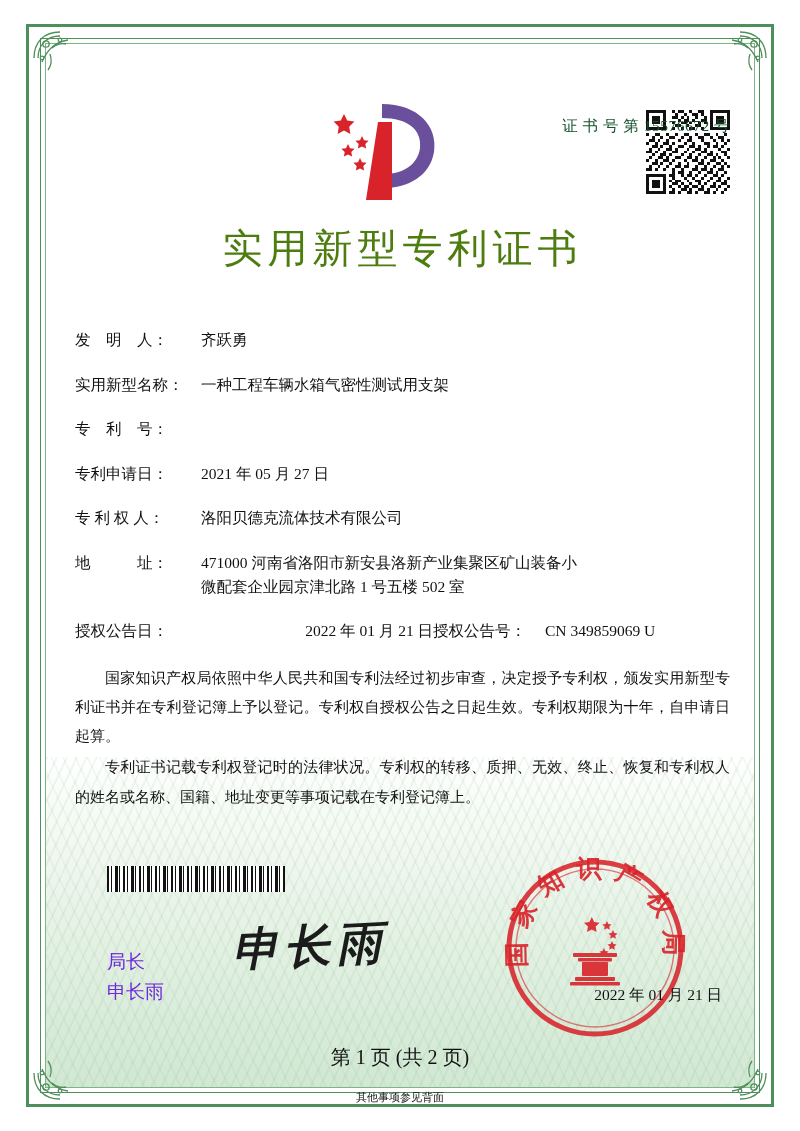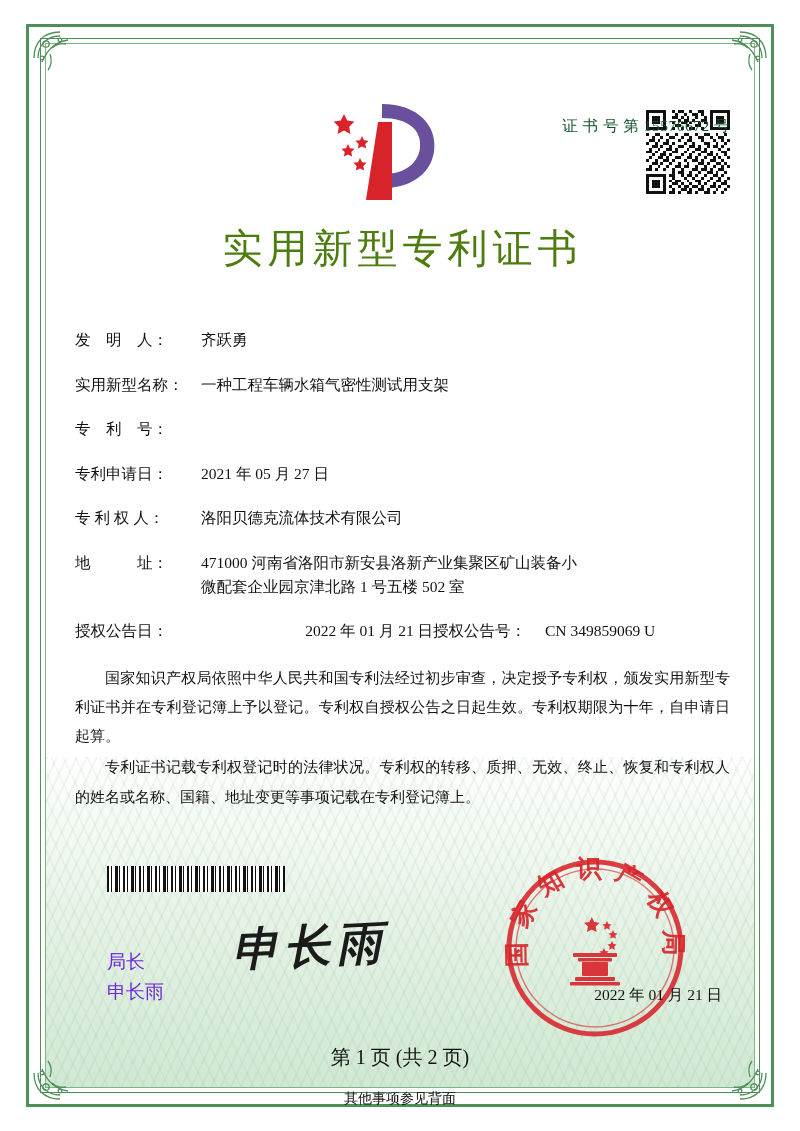--- a/index.html
+++ b/index.html
@@ -219,21 +219,21 @@
     font-family: "Liberation Serif", "DejaVu Serif", serif;
     font-size: 20px;
     color: #111;
   }
   .footnote {
     position: absolute;
     left: 0; right: 0;
     top: 1090px;
     text-align: center;
     font-family: "Liberation Serif", "DejaVu Serif", serif;
-    font-size: 14px;
+    font-size: 11px;
     color: #111;
   }
 </style>
 </head>
 <body>
 
 <div class="page">
 
   <div class="bg-wash"></div>
 

